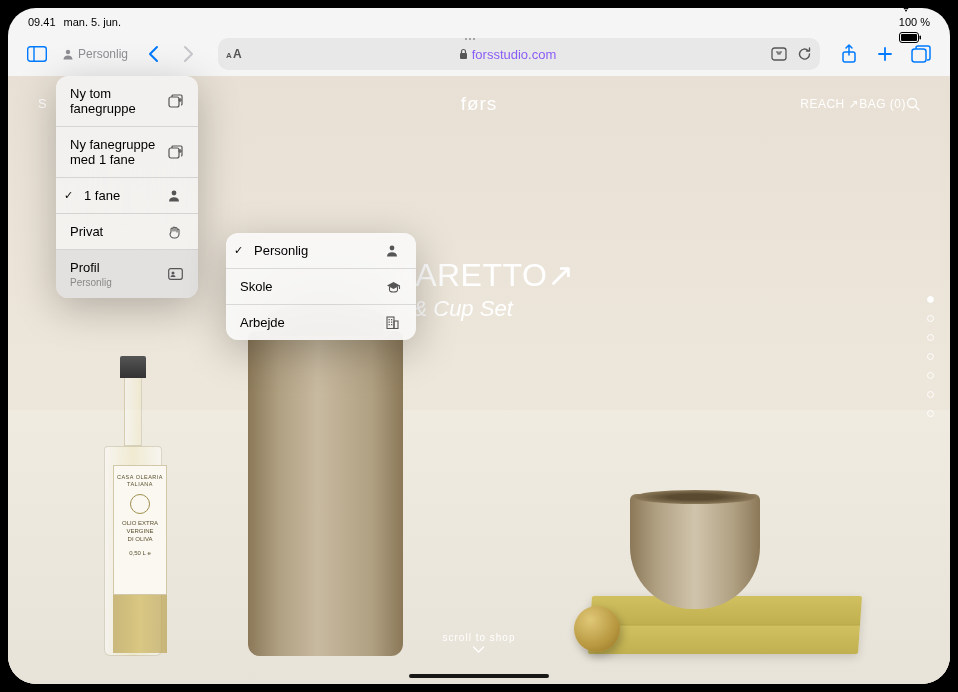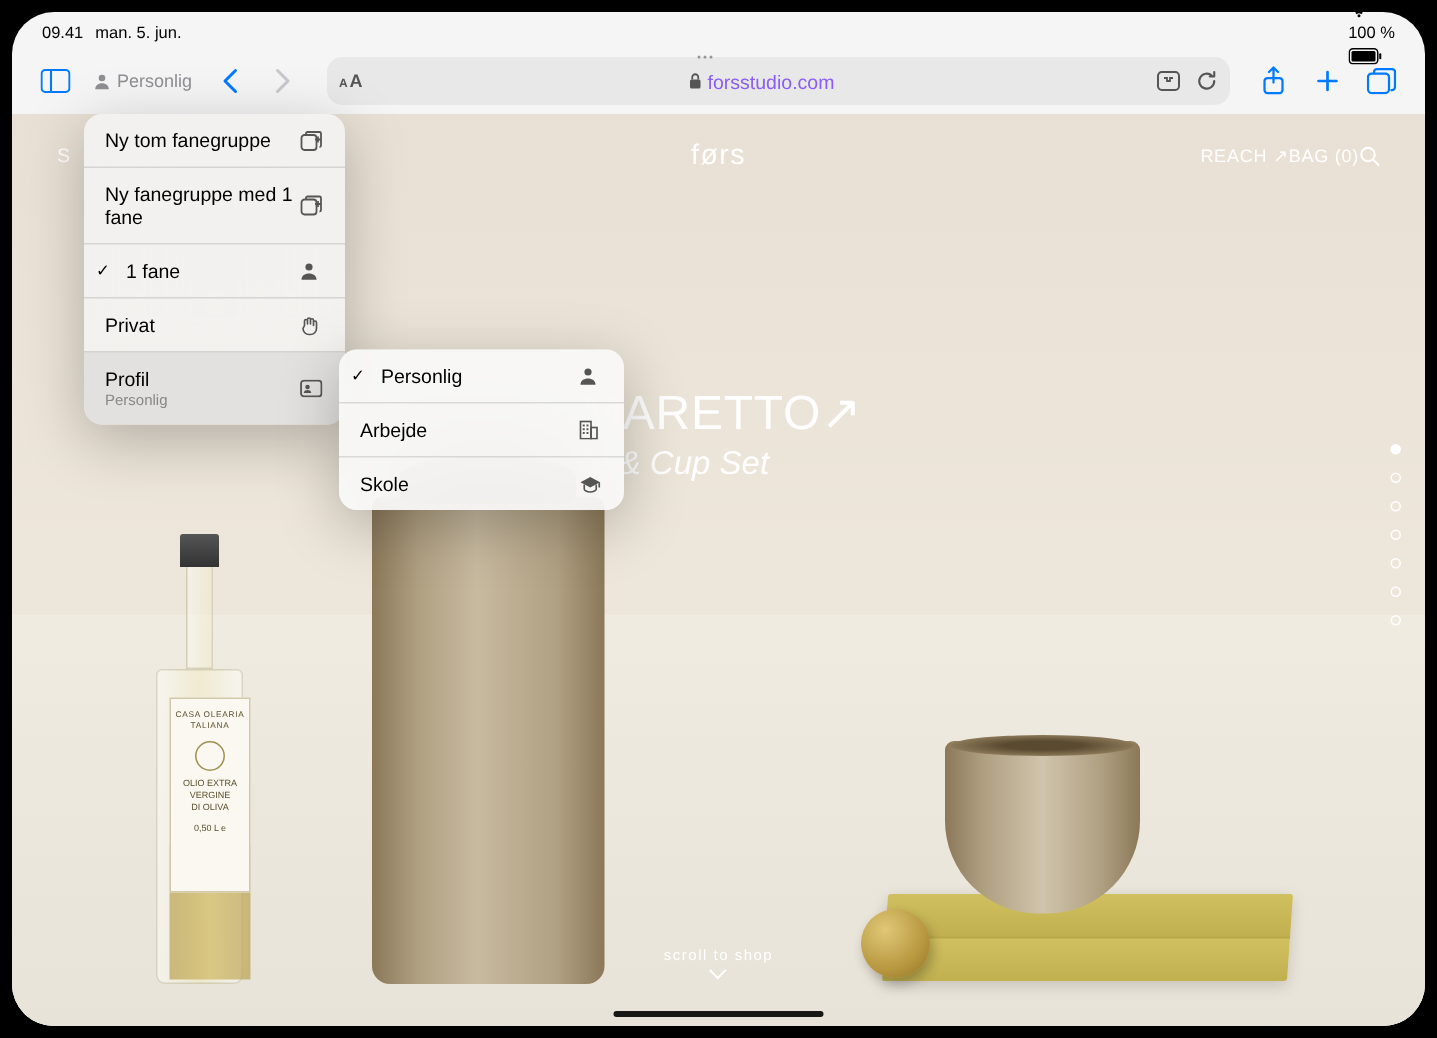--- a/index.html
+++ b/index.html
@@ -61,21 +61,21 @@
     .hero-sub { font-size: 22px; font-style: italic; font-weight: 300; margin-top: 2px; }
     
     .scroll-hint { position: absolute; bottom: 30px; left: 50%; transform: translateX(-50%); color: #fff; font-size: 10px; letter-spacing: 1px; text-align: center; }
     
     
     .page-dots { position: absolute; right: 16px; top: 220px; display: flex; flex-direction: column; gap: 12px; }
     .page-dot { width: 7px; height: 7px; border: 1px solid #fff; border-radius: 50%; }
     .page-dot.active { background: #fff; }
     
     
-    .dropdown { position: absolute; top: 68px; left: 48px; width: 174px; background: rgba(245,245,245,0.8); backdrop-filter: blur(30px); border-radius: 12px; box-shadow: 0 10px 40px rgba(0,0,0,0.25); overflow: hidden; z-index: 10; font-size: 13px; }
+    .dropdown { position: absolute; top: 68px; left: 48px; width: 142px; background: rgba(245,245,245,0.8); backdrop-filter: blur(30px); border-radius: 12px; box-shadow: 0 10px 40px rgba(0,0,0,0.25); overflow: hidden; z-index: 10; font-size: 13px; }
     .dd-item { padding: 10px 14px; display: flex; justify-content: space-between; align-items: center; cursor: pointer; position: relative; }
     .dd-item:not(:last-child) { border-bottom: 0.5px solid rgba(0,0,0,0.12); }
     .dd-item.sel { background: rgba(0,0,0,0.07); }
     .dd-item.checked::before { content: '✓'; position: absolute; left: 8px; font-size: 11px; }
     .dd-item.checked .dd-label { margin-left: 14px; }
     .dd-label { flex: 1; }
     .dd-sub { display: block; font-size: 10px; color: #888; margin-top: 2px; }
     .dd-icon { color: #555; width: 16px; text-align: right; }
     
     .submenu { position: absolute; top: 225px; left: 218px; width: 190px; background: rgba(248,248,248,0.92); backdrop-filter: blur(30px); border-radius: 12px; box-shadow: 0 10px 40px rgba(0,0,0,0.25); overflow: hidden; z-index: 11; font-size: 13px; }
@@ -311,42 +311,42 @@
       <div class="dd-item checked">
         <span class="dd-label">Personlig</span>
         <span class="dd-icon">
             <svg width="12" height="13" viewBox="0 0 12 13">
               <circle cx="6" cy="4" r="2.4" fill="#555"></circle>
               <path d="M1 12.5c0-2.8 2.2-4.2 5-4.2s5 1.4 5 4.2" fill="#555"></path>
             </svg>
           </span>
       </div>
       <div class="dd-item">
+        <span class="dd-label">Skole</span>
+        <span class="dd-icon">
+            <svg width="15" height="12" viewBox="0 0 15 12">
+              <path d="M7.5 1L1 4.5l6.5 3.5L14 4.5z" fill="#555"></path>
+              <path d="M3.5 6v3c0 1 1.8 2 4 2s4-1 4-2V6" stroke="#555" stroke-width="1.1" fill="none"></path>
+              <line x1="13.5" y1="4.5" x2="13.5" y2="8" stroke="#555" stroke-width="1.1"></line>
+            </svg>
+          </span>
+      </div>
+      <div class="dd-item">
         <span class="dd-label">Arbejde</span>
         <span class="dd-icon">
             <svg width="13" height="13" viewBox="0 0 13 13">
               <rect x="1" y="1" width="7" height="11.5" stroke="#555" stroke-width="1.1" fill="none"></rect>
               <rect x="8" y="5" width="4" height="7.5" stroke="#555" stroke-width="1.1" fill="none"></rect>
               <rect x="2.5" y="3" width="1.3" height="1.3" fill="#555"></rect>
               <rect x="5" y="3" width="1.3" height="1.3" fill="#555"></rect>
               <rect x="2.5" y="5.5" width="1.3" height="1.3" fill="#555"></rect>
               <rect x="5" y="5.5" width="1.3" height="1.3" fill="#555"></rect>
               <rect x="2.5" y="8" width="1.3" height="1.3" fill="#555"></rect>
               <rect x="5" y="8" width="1.3" height="1.3" fill="#555"></rect>
             </svg>
           </span>
       </div>
-      <div class="dd-item">
-        <span class="dd-label">Skole</span>
-        <span class="dd-icon">
-            <svg width="15" height="12" viewBox="0 0 15 12">
-              <path d="M7.5 1L1 4.5l6.5 3.5L14 4.5z" fill="#555"></path>
-              <path d="M3.5 6v3c0 1 1.8 2 4 2s4-1 4-2V6" stroke="#555" stroke-width="1.1" fill="none"></path>
-              <line x1="13.5" y1="4.5" x2="13.5" y2="8" stroke="#555" stroke-width="1.1"></line>
-            </svg>
-          </span>
-      </div>
     </div>
 
     <div class="home-indicator"></div>
 
   </div>
 </div>
 
 </body></html>

